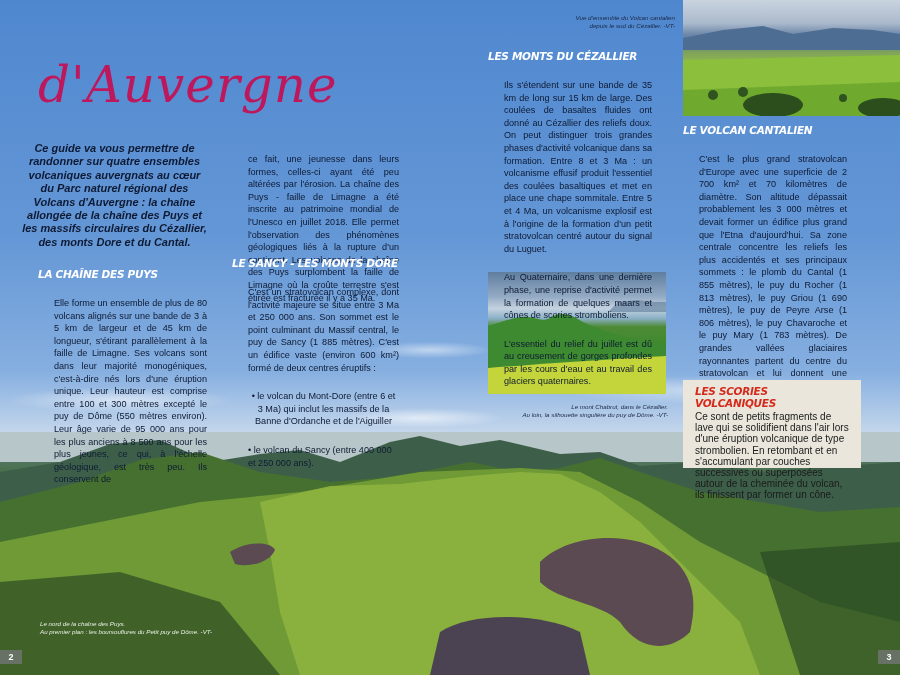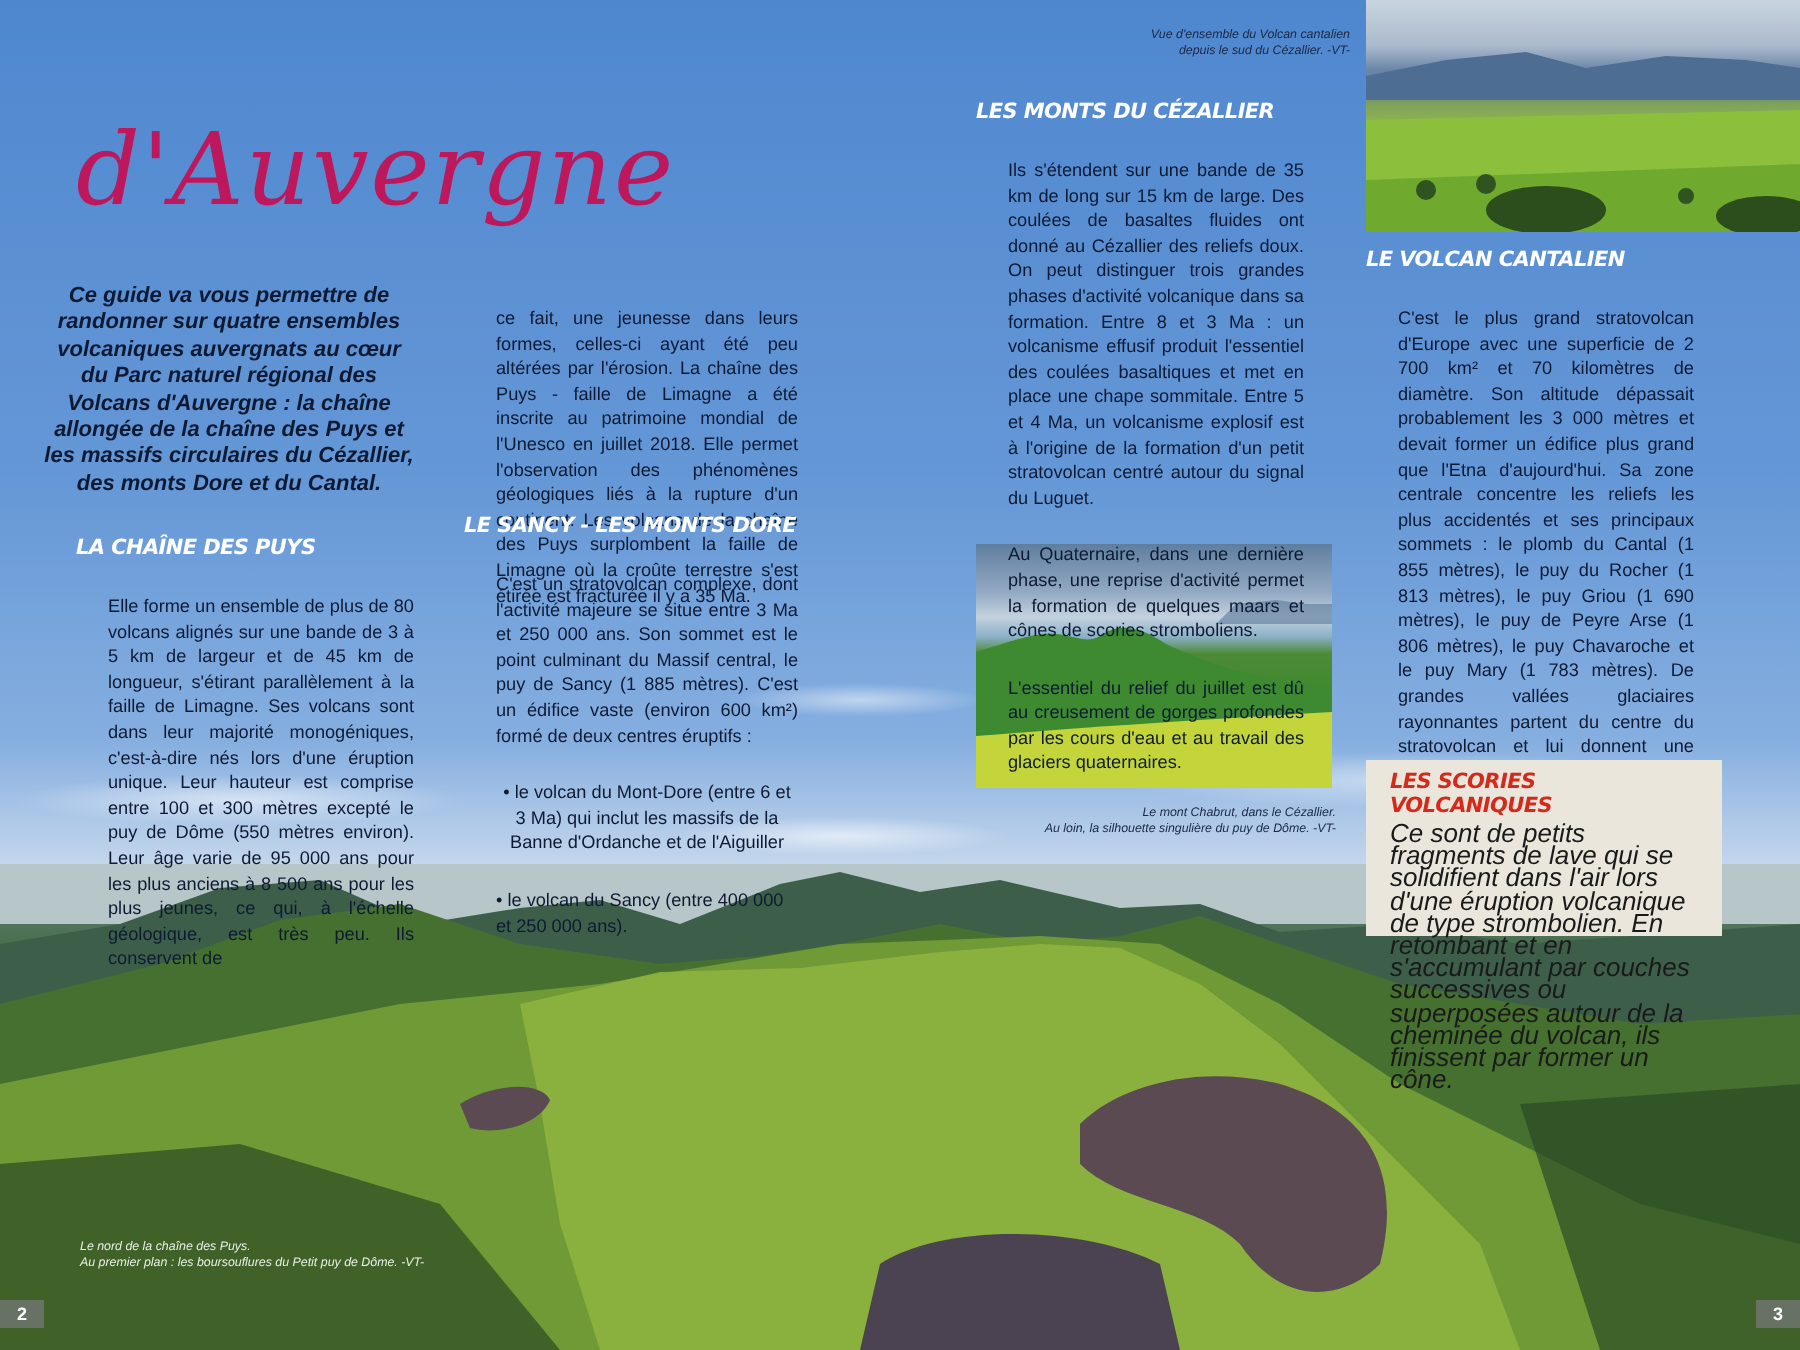--- a/index.html
+++ b/index.html
@@ -63,21 +63,21 @@
   .photo-cantal { left: 683px; top: 0; width: 217px; height: 116px;
     background: linear-gradient(180deg, #c9d4df 0%, #aab9cc 20%, #6b86a7 30%, #5f7e9a 36%, #7ea25a 45%, #9ec34a 60%, #7db33a 80%, #5f9a2b 100%); }
   .photo-chabrut { left: 488px; top: 272px; width: 178px; height: 122px;
     background: linear-gradient(180deg, #5f7e9f 0%, #93aac4 20%, #c4d2df 30%, #8bb0c7 38%, #4e8a36 45%, #3f8a2f 60%, #6aa838 75%, #c6d63a 85%, #b9d03a 100%); }
 
   .sidebox {
     position: absolute; left: 683px; top: 332px; width: 178px; height: 88px;
     background: #eae6db; padding: 5px 12px; margin-top: 48px;
   }
   .sidebox .sh { color: #d42a1c; font-weight: bold; font-style: italic; font-size: 10.5px; font-family: "DejaVu Sans", sans-serif; letter-spacing: -0.3px; margin-bottom: 2px; }
-  .sidebox .sb { color: #1a1a1a; font-style: italic; font-size: 13px; line-height: 11.2px; }
+  .sidebox .sb { color: #1a1a1a; font-size: 10px; line-height: 11.2px; }
 
   .pagenum { position: absolute; width: 22px; height: 14px; background: rgba(110,116,110,.85); color: #fff; font-weight: bold; font-size: 9px; text-align: center; line-height: 14px; }
   .pg-left { left: 0; top: 650px; }
   .pg-right { right: 0; top: 650px; }
 </style>
 </head>
 <body>
 
 <div class="spread">
 

